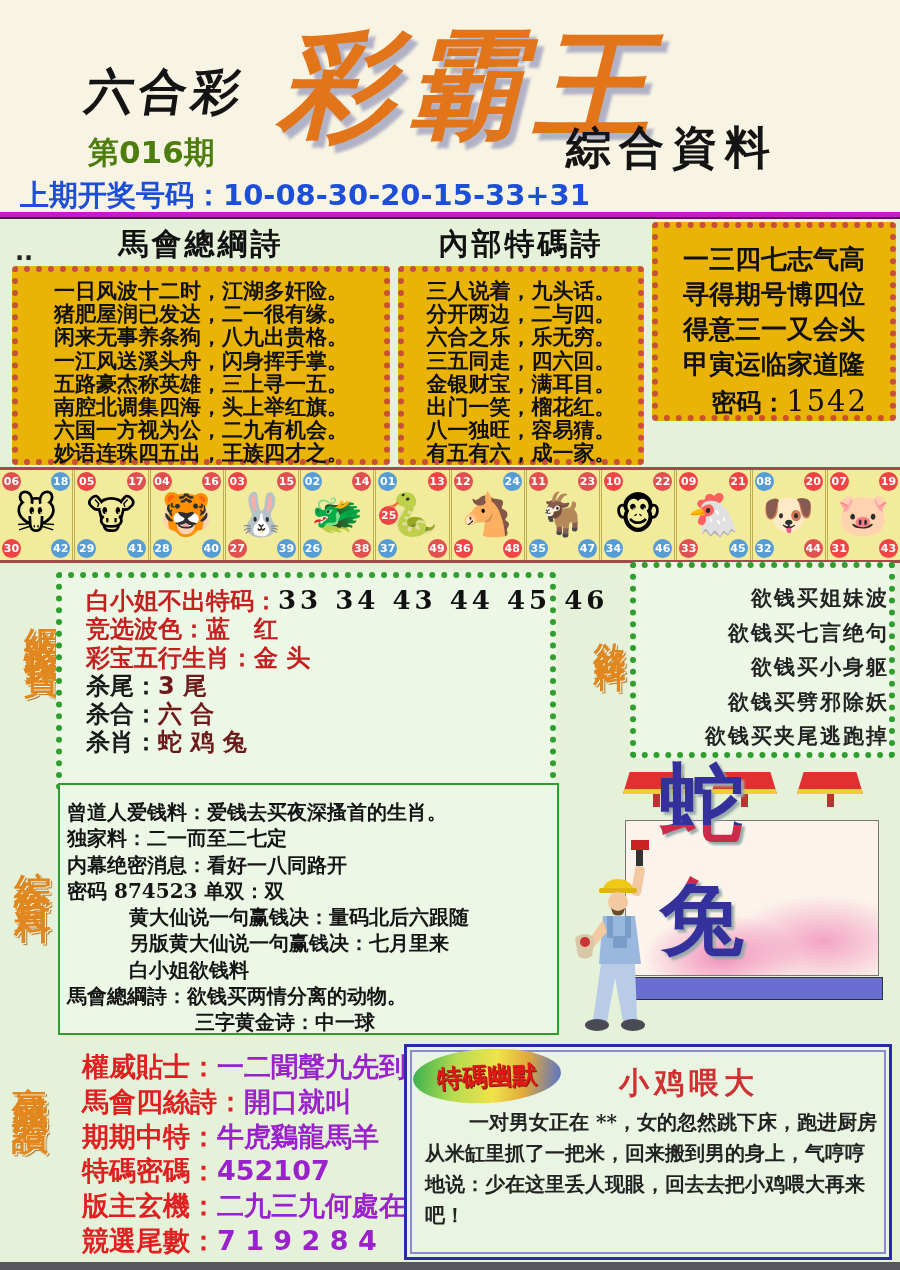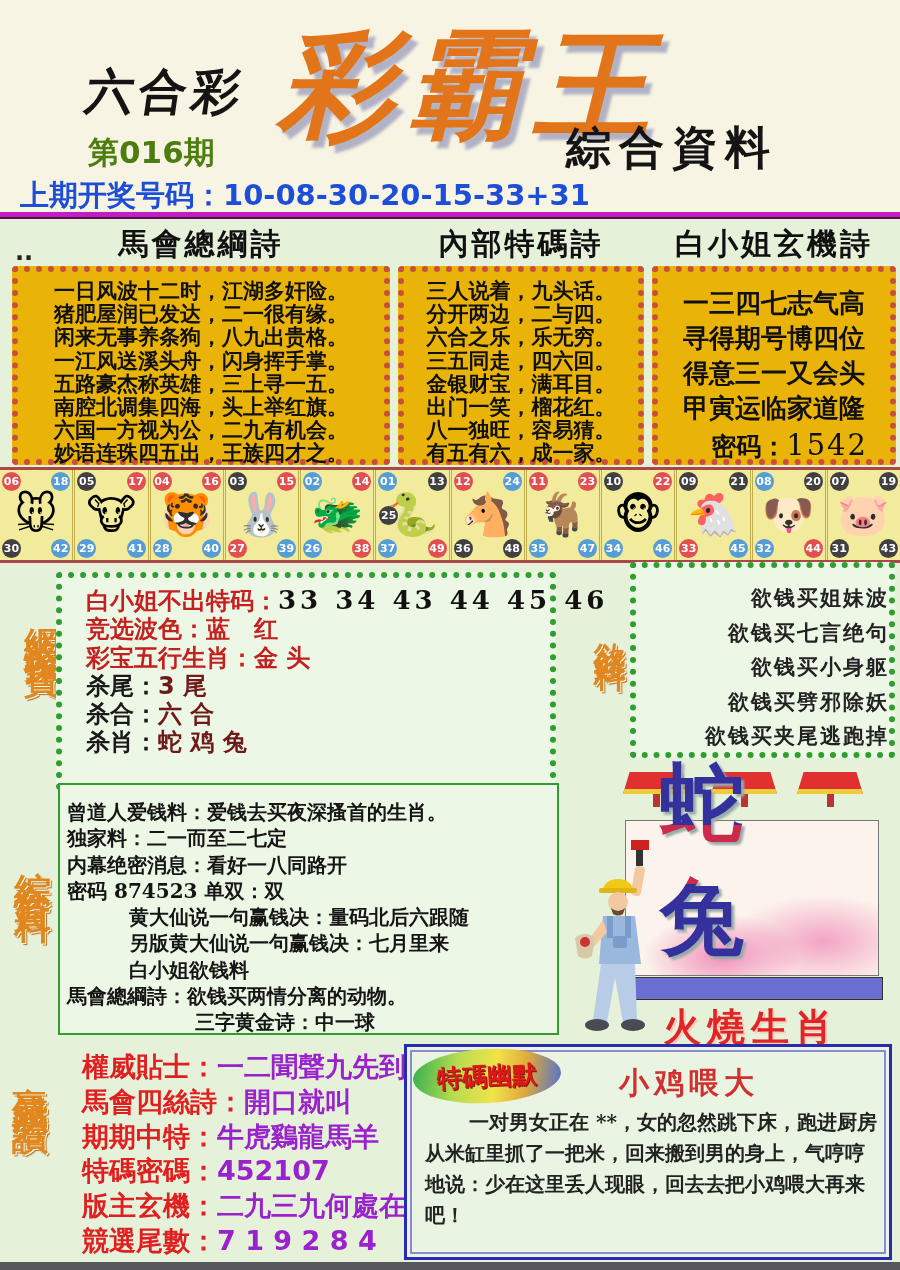--- a/index.html
+++ b/index.html
@@ -38,21 +38,21 @@
         background:#f3eb9c;border-top:3px solid #a84848;border-bottom:3px solid #a84848;
         box-sizing:border-box;}
   .card{position:relative;flex:1;border-right:3px double #bfae4e;}
   .card:last-child{border-right:none;}
   .animal{position:absolute;left:0;right:0;top:50%;transform:translateY(-50%);
         text-align:center;font-size:42px;line-height:1;}
   .num{position:absolute;width:19px;height:19px;border-radius:50%;color:#fff;
         font-size:11px;line-height:19px;font-weight:bold;text-align:center;}
   .tl{left:2px;top:2px}.tr{right:2px;top:2px}.bl{left:2px;bottom:2px}.br{right:2px;bottom:2px}
   .ml{left:3px;top:36px}
-  .c-red{background:#e05050}.c-blue{background:#569dd6}.c-green{background:#404040}
+  .c-red{background:#e05050}.c-blue{background:#569dd6}.c-green{background:#ef4444}
   
   .gstamp{background:#ecf7e6;border:6px dotted #2f9e2f;border-radius:4px;box-sizing:border-box;}
   .wanglu{position:absolute;left:56px;top:572px;width:500px;height:218px;padding:8px 0 0 24px;}
   .w-row{font-weight:bold;font-size:24px;line-height:28.3px;white-space:nowrap;}
   .r-red .w-label,.r-red .w-value{color:#c42020;}
   .r-dark .w-label{color:#1a1a1a;} .r-dark .w-value{color:#6e1a1a;}
   .nums{font-family:"DejaVu Serif",serif;color:#111 !important;font-size:26px;letter-spacing:4px;}
   .yuqian{position:absolute;left:630px;top:562px;width:265px;height:196px;padding:13px 0 0 22px;text-align:right;}
   .y-line{font-weight:bold;font-size:21px;line-height:34.5px;letter-spacing:2px;color:#222;}
   
@@ -152,21 +152,20 @@
       <div class="poem-line">六合之乐，乐无穷。</div>
       <div class="poem-line">三五同走，四六回。</div>
       <div class="poem-line">金银财宝，满耳目。</div>
       <div class="poem-line">出门一笑，榴花红。</div>
       <div class="poem-line">八一独旺，容易猜。</div>
       <div class="poem-line">有五有六，成一家。</div>
     </div>
   </section>
 
   <section class="poem-col p2">
-    <div class="poem-title">白小姐玄機詩</div>
     <div class="poem-box stamp">
       <div class="poem-line">一三四七志气高</div>
       <div class="poem-line">寻得期号博四位</div>
       <div class="poem-line">得意三一又会头</div>
       <div class="poem-line">甲寅运临家道隆</div>
       <div class="poem-code">
         <span>密码：</span><span class="code-val">1542</span>
       </div>
     </div>
   </section>
@@ -313,21 +312,20 @@
         <div class="stem"></div>
       </div>
     <div class="lamp l3">
         <div class="shade"></div>
         <div class="stem"></div>
       </div>
     <div class="board">
       <span class="board-text">蛇兔</span>
     </div>
     <div class="board-bar"></div>
-    <div class="board-caption">火燒生肖</div>
     <svg class="painter" viewBox="0 0 112 196" xmlns="http://www.w3.org/2000/svg">
       <rect x="70" y="2" width="18" height="10" fill="#cc2222"></rect>
       <rect x="75" y="12" width="7" height="16" fill="#333"></rect>
       <rect x="72" y="28" width="10" height="30" rx="4" fill="#f2c9a0" transform="rotate(10 77 43)"></rect>
       <path d="M42 52 a15 11 0 0 1 30 0 z" fill="#f0c818"></path>
       <rect x="38" y="50" width="38" height="5" rx="2" fill="#e0b414"></rect>
       <circle cx="57" cy="64" r="10" fill="#f2c9a0"></circle>
       <path d="M50 70 q7 6 14 0 l-2 6 q-5 3 -10 0 z" fill="#6b4a2a"></path>
       <path d="M42 78 L74 78 L80 126 L38 126 Z" fill="#9ab8dd"></path>
       <rect x="46" y="78" width="6" height="22" fill="#7a9cc8"></rect>

